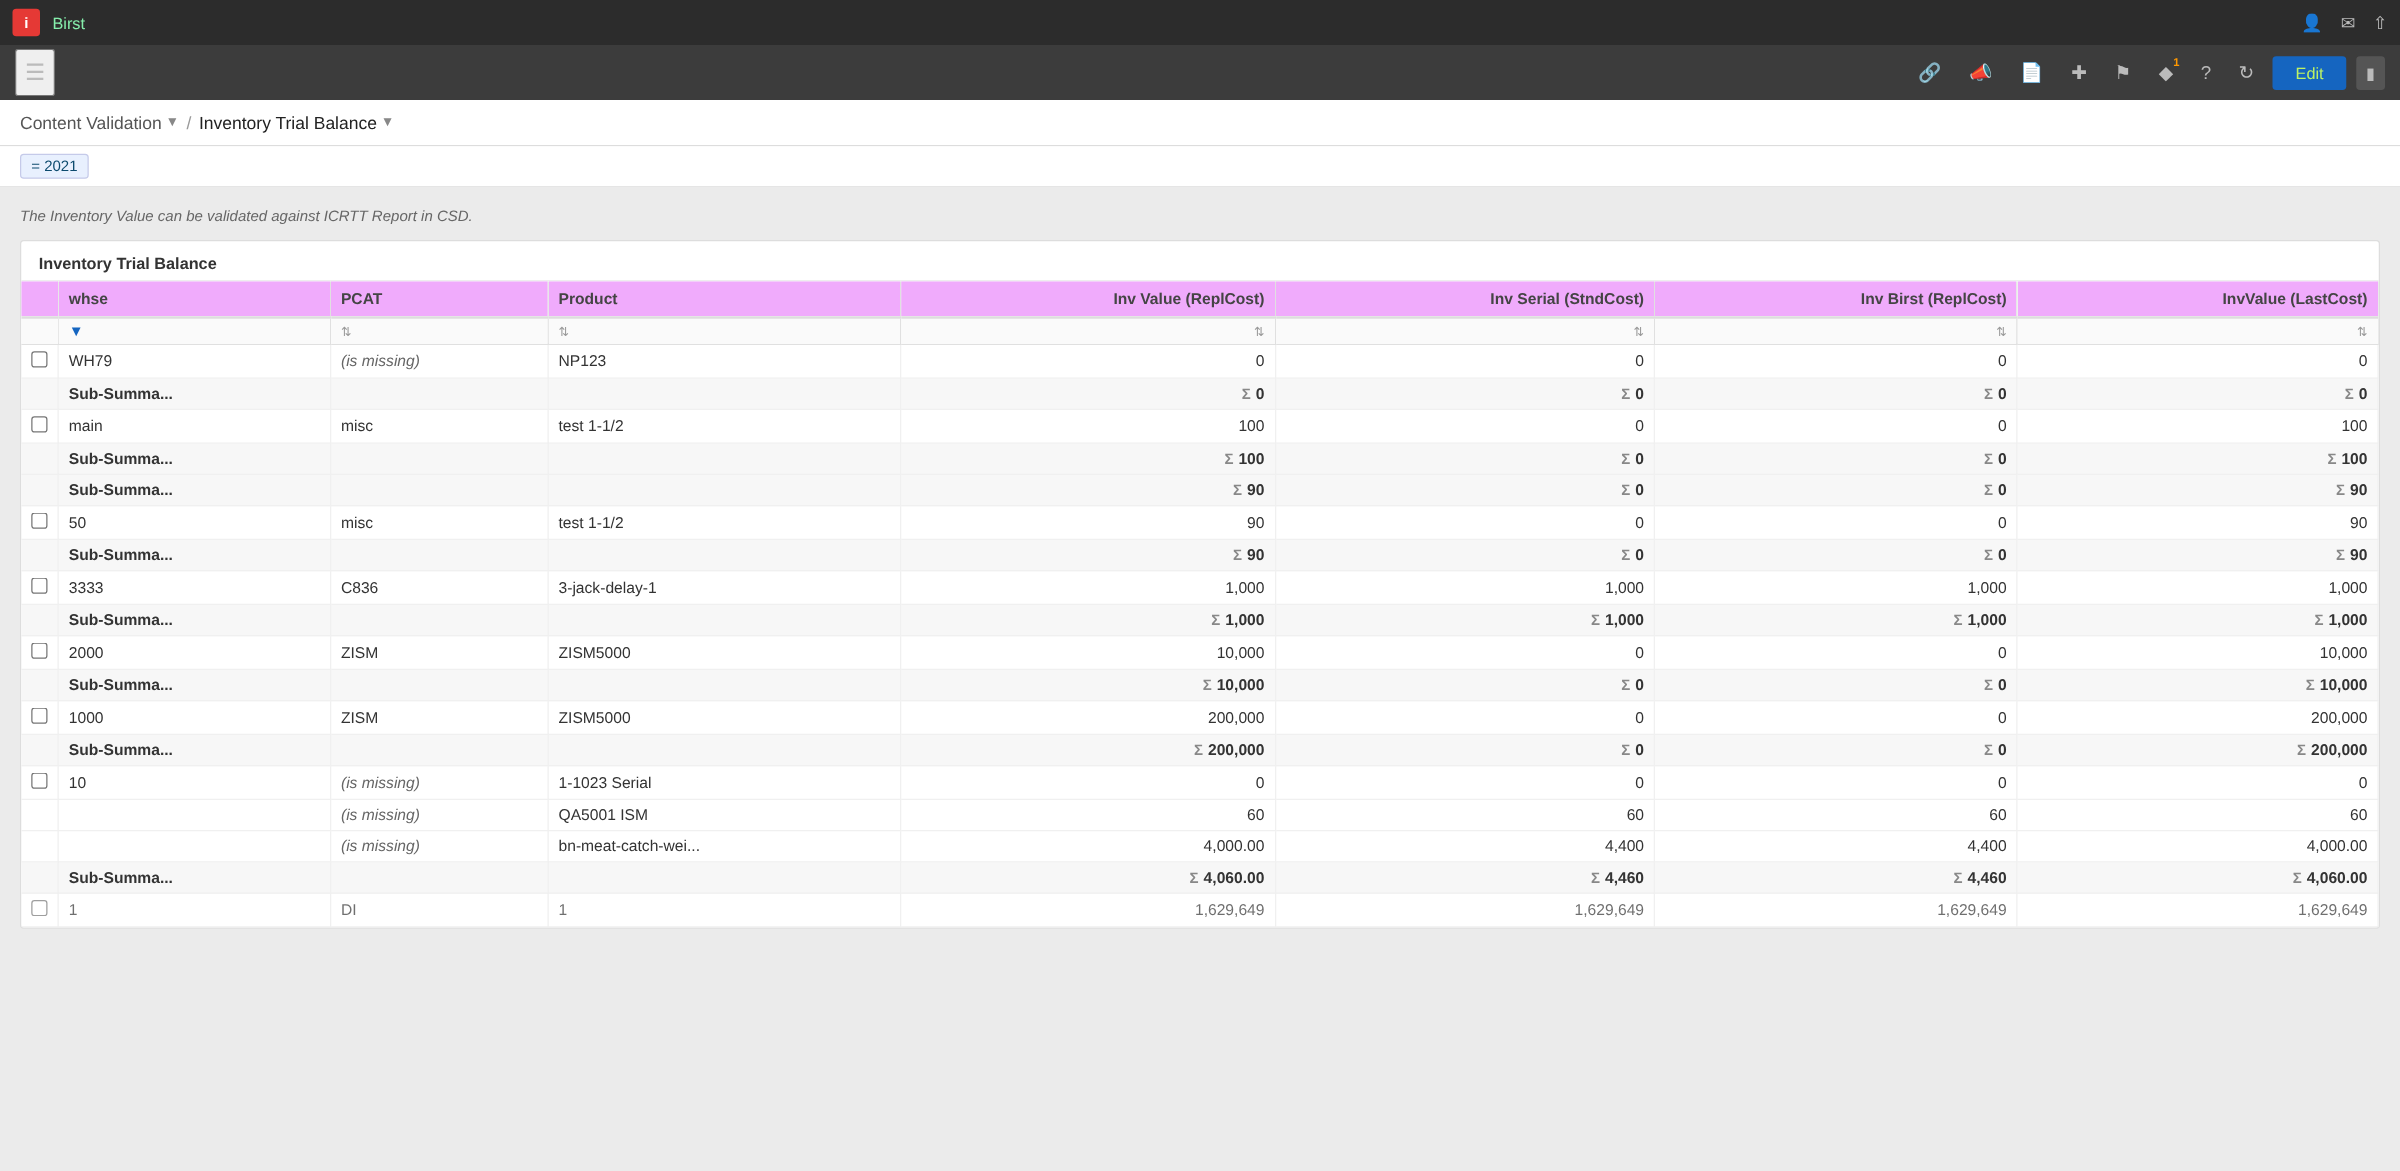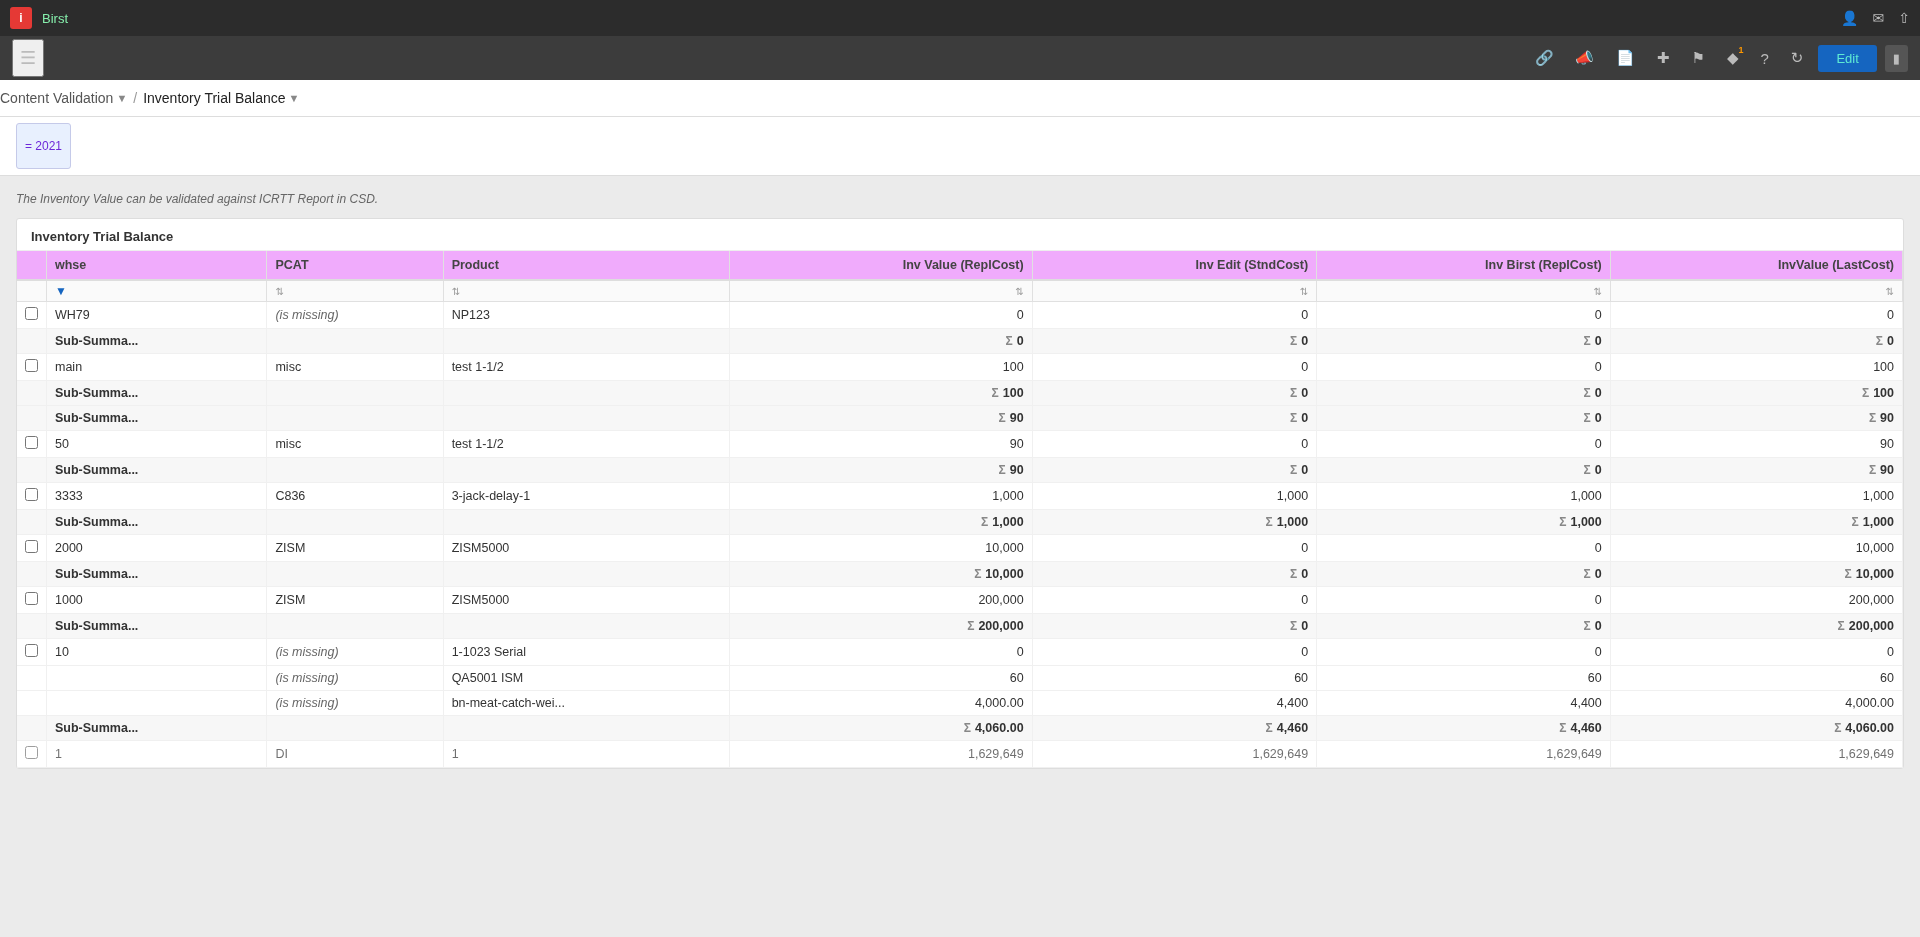--- a/index.html
+++ b/index.html
@@ -31,48 +31,48 @@
       gap: 8px;
       justify-content: space-between;
     }
     .toolbar-left { display: flex; align-items: center; }
     .toolbar-hamburger { color: #bbb; font-size: 18px; cursor: pointer; padding: 6px; }
     .toolbar-right { display: flex; align-items: center; gap: 8px; }
     .toolbar-icon-btn {
       background: none; border: none; color: #bbb; cursor: pointer; padding: 5px 7px; border-radius: 3px; font-size: 15px;
     }
     .toolbar-edit-btn {
-      background: #1565c0; color: #5eead4; border: none; padding: 6px 18px; border-radius: 3px; font-size: 13px; cursor: pointer; font-weight: 500;
+      background: #1565c0; color: #bef264; border: none; padding: 6px 18px; border-radius: 3px; font-size: 13px; cursor: pointer; font-weight: 500;
     }
     .toolbar-panel-btn { background: #555; color: #bbb; border: none; padding: 6px 8px; border-radius: 3px; font-size: 13px; cursor: pointer; }
 
     
     .breadcrumb-bar {
       background: #fff;
-      padding: 10px 0;
+      padding: 10px 16px;
       border-bottom: 1px solid #ddd;
       display: flex;
       align-items: center;
       gap: 6px;
       font-size: 14px;
     }
     .breadcrumb-sep { color: #999; }
     .breadcrumb-link { color: #555; cursor: pointer; display: flex; align-items: center; gap: 3px; }
     .breadcrumb-current { color: #222; font-weight: 500; display: flex; align-items: center; gap: 3px; }
     .breadcrumb-arrow { font-size: 11px; color: #888; }
 
     
     .filter-bar {
       background: #fff;
       padding: 6px 16px;
       border-bottom: 1px solid #ddd;
     }
     .filter-chip {
       display: inline-flex; align-items: center; background: #e8f0fe; border: 1px solid #c5cae9;
-      border-radius: 3px; padding: 15px 8px; font-size: 12px; color: #6d28d9; cursor: pointer;
+      border-radius: 3px; padding: 2px 8px; font-size: 12px; color: #0c4a6e; cursor: pointer;
     }
 
     
     .main-content {
       padding: 16px;
       background: #ebebeb;
       min-height: calc(100vh - 120px);
     }
     .info-text { font-size: 12px; color: #666; margin-bottom: 12px; font-style: italic; }
 
@@ -203,21 +203,21 @@
     <div class="report-card-title">Inventory Trial Balance</div>
     <div class="table-wrapper">
       <table class="data-table">
         <thead>
           <tr>
             <th style="width:24px"></th>
             <th>whse</th>
             <th>PCAT</th>
             <th>Product</th>
             <th class="num">Inv Value (ReplCost)</th>
-            <th class="num">Inv Edit (StndCost)</th>
+            <th class="num">Inv Serial (StndCost)</th>
             <th class="num">Inv Birst (ReplCost)</th>
             <th class="num" style="">InvValue (LastCost)</th>
           </tr>
           <tr class="sort-row">
             <th></th>
             <th><span class="filter-icon">▼</span></th>
             <th><span class="sort-arrows">⇅</span></th>
             <th><span class="sort-arrows">⇅</span></th>
             <th class="num"><span class="sort-arrows">⇅</span></th>
             <th class="num"><span class="sort-arrows">⇅</span></th>

